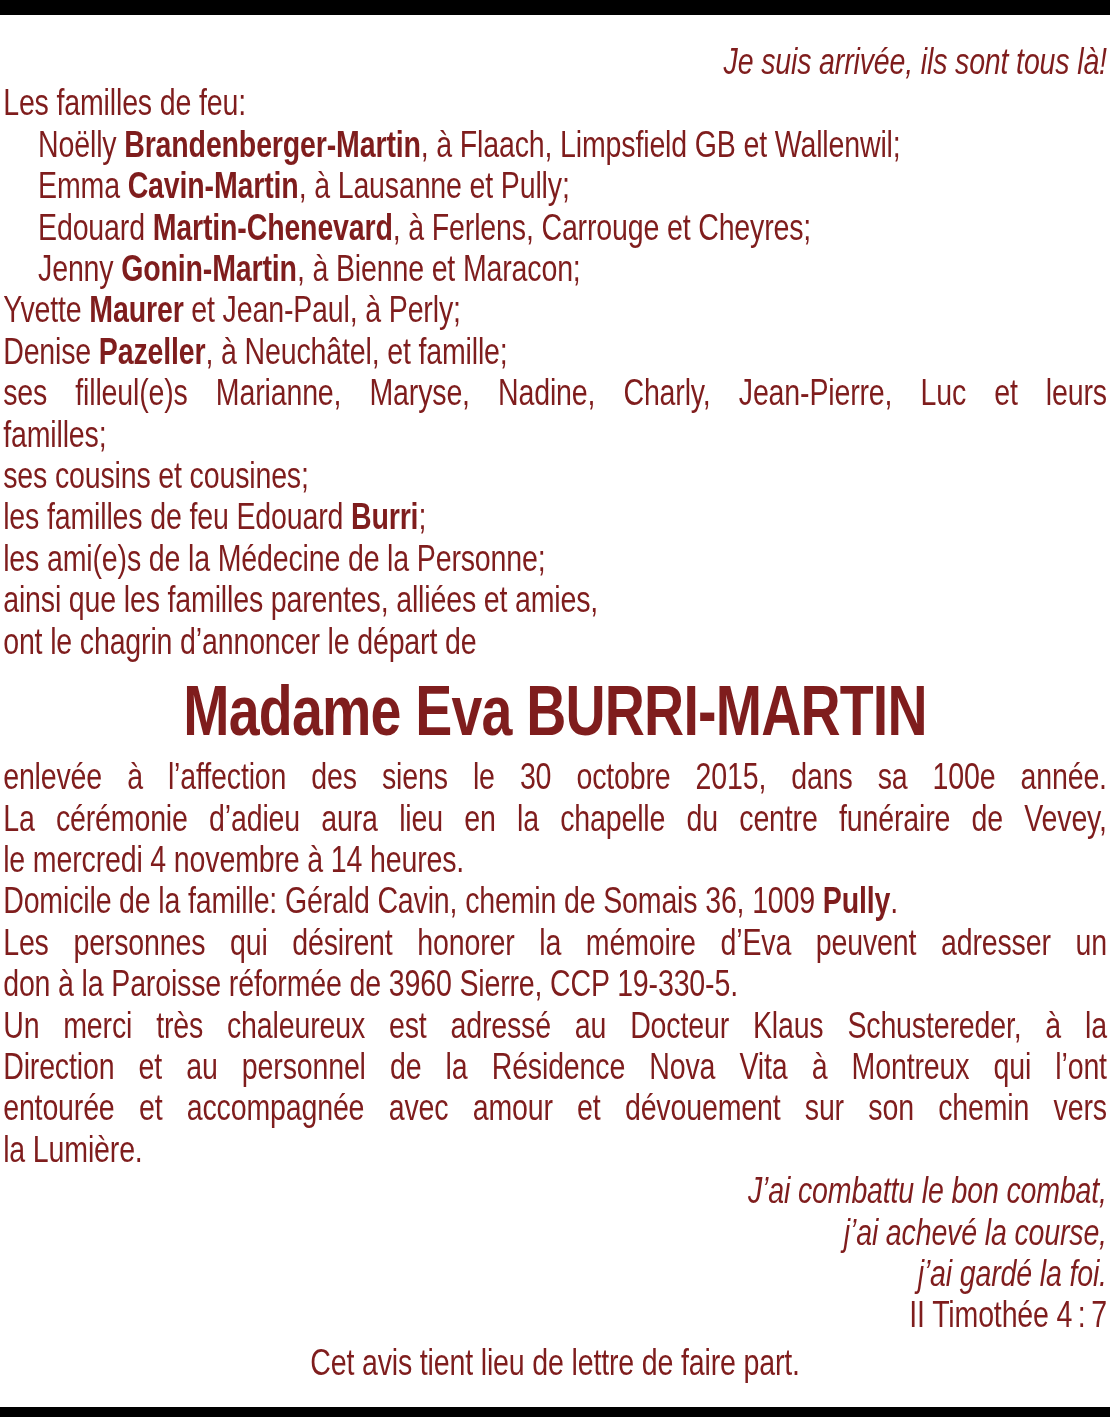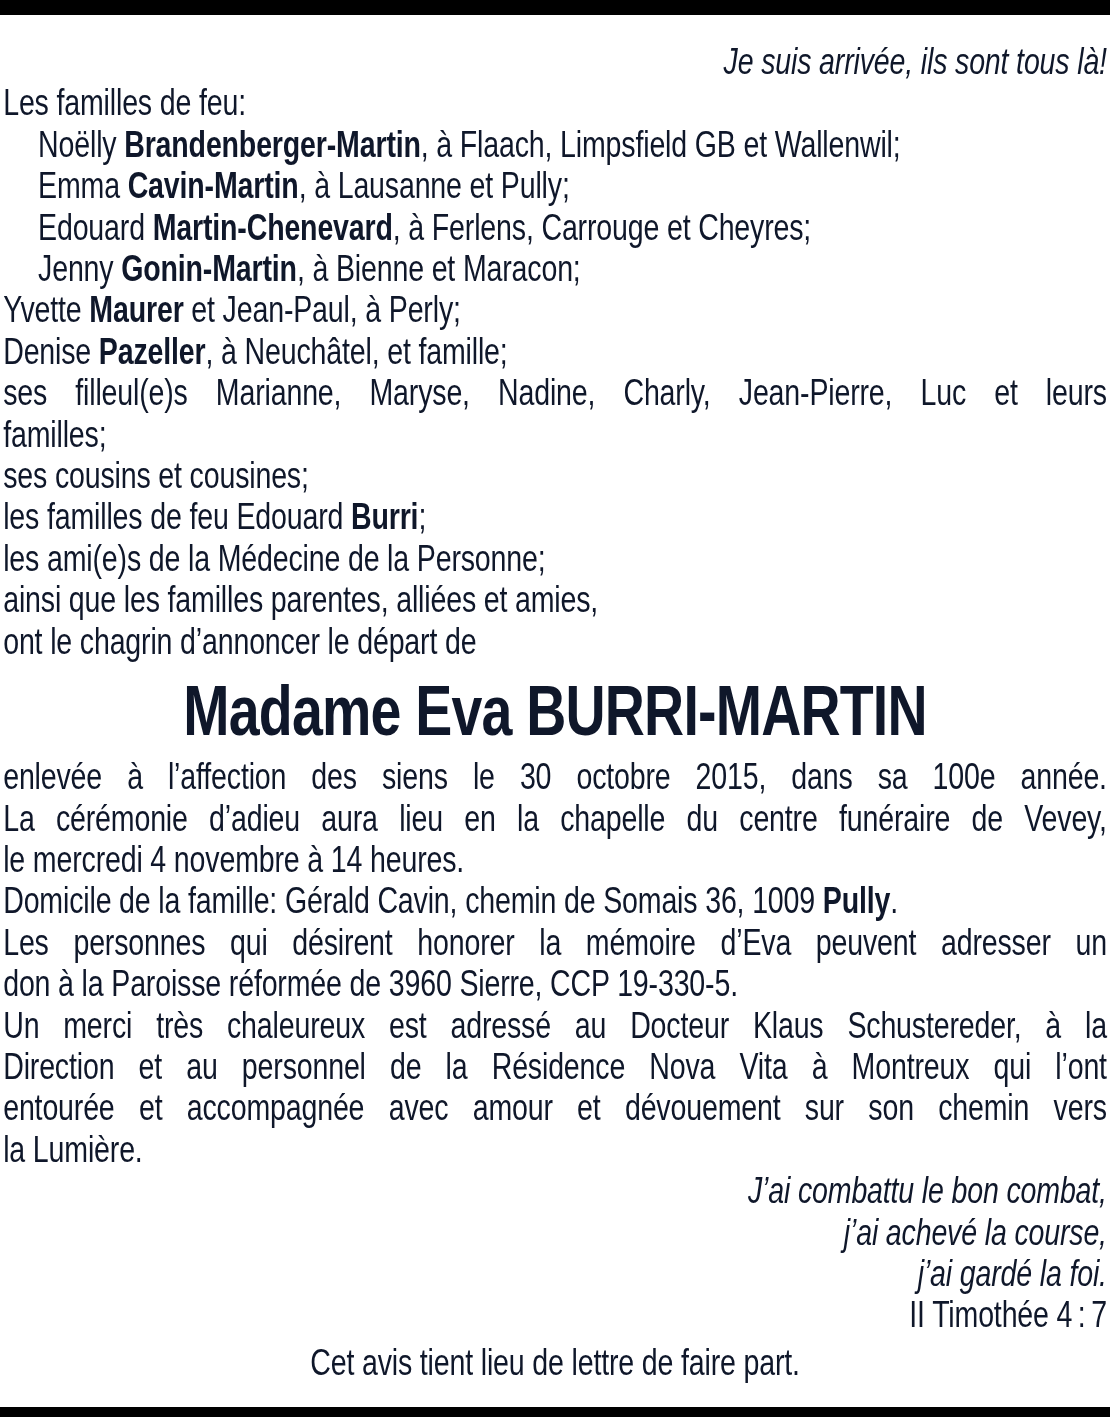--- a/index.html
+++ b/index.html
@@ -1,21 +1,21 @@
 <!DOCTYPE html>
 <html><head>
 <meta charset="utf-8">
 <style>
   html, body { margin: 0; padding: 0; background: #e8e8e8; }
   .page {
     position: relative;
     width: 1110px;
     height: 1417px;
     background: #ffffff;
-    color: #0f172a;
+    color: #7f1d1d;
     overflow: hidden;
     font-family: "Liberation Sans", sans-serif;
   }
   .rule {
     position: absolute;
     left: 0;
     width: 100%;
     background: #000000;
   }
   .rule.top { top: 0; height: 15px; }

